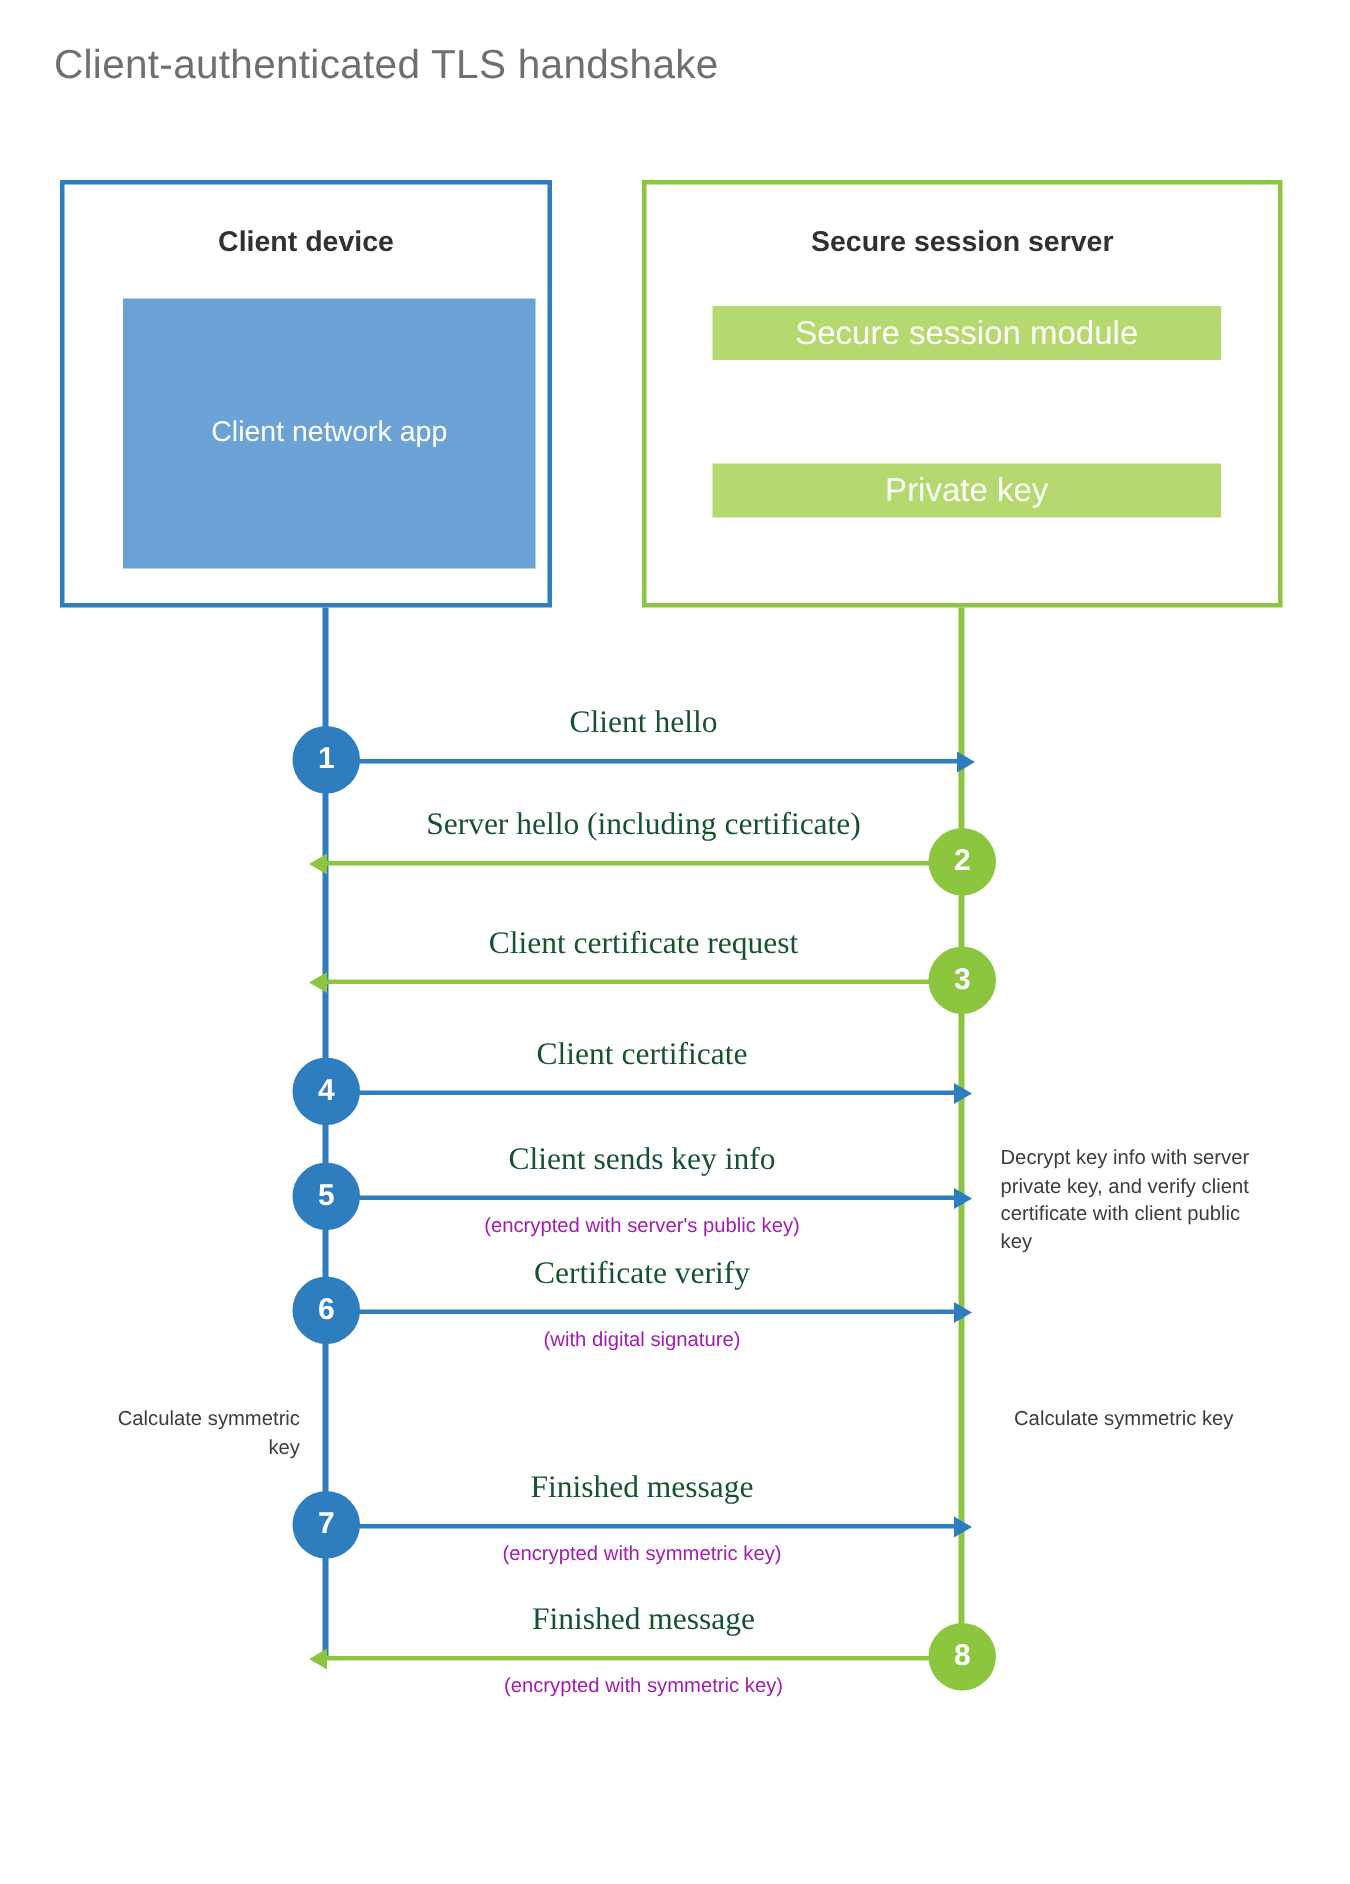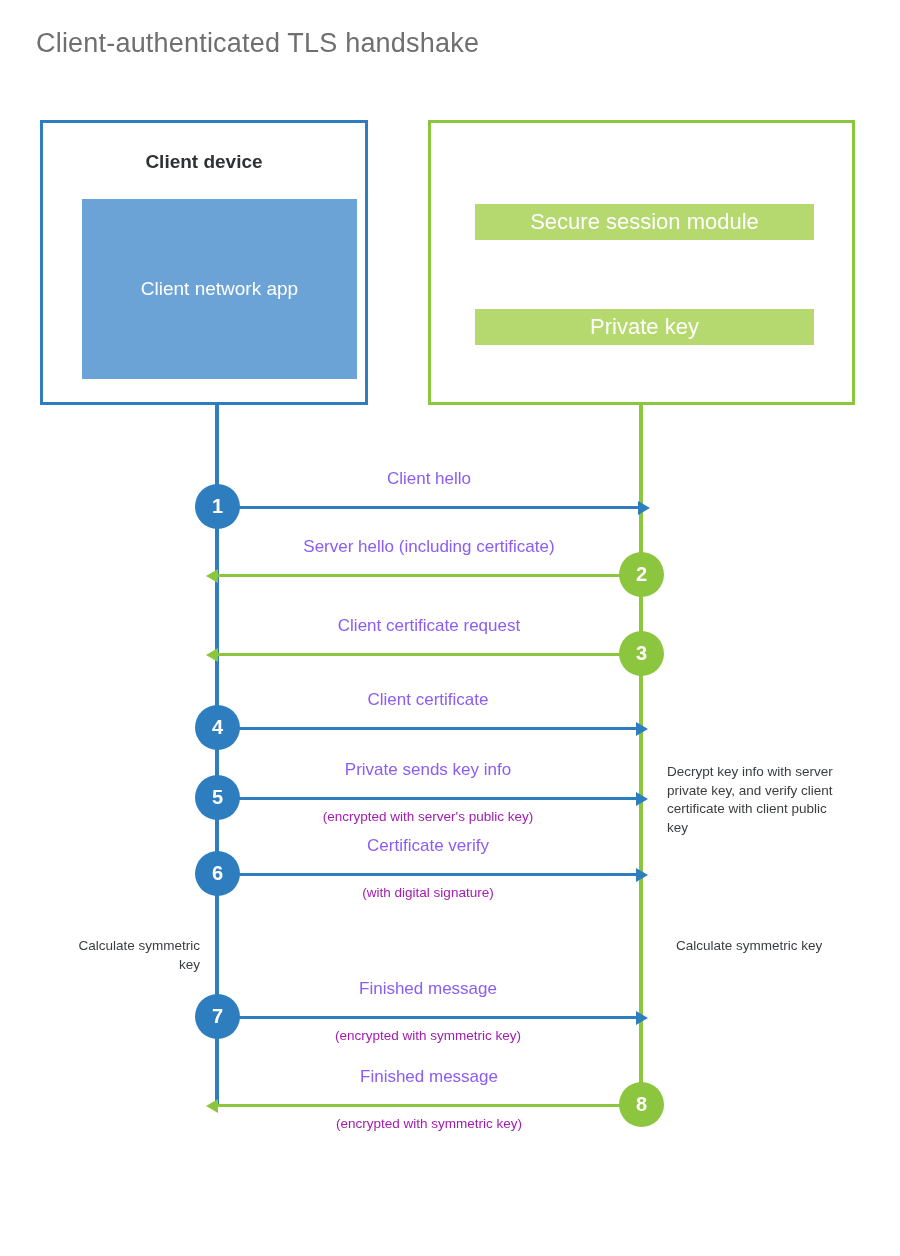--- a/index.html
+++ b/index.html
@@ -65,21 +65,21 @@
   .step-circle{
     position:absolute;width:45px;height:45px;border-radius:50%;
     display:flex;align-items:center;justify-content:center;
     color:#ffffff;font-size:20px;font-weight:700;
   }
   .step-circle.blue{background:#2e7dbf;left:195px;}
   .step-circle.green{background:#8cc63e;left:619px;}
 
   .msg-label{
     position:absolute;text-align:center;
-    font-size:17px;font-weight:300;color:#8b5cf6;white-space:nowrap;
+    font-size:21px;font-weight:300;color:#14532d;white-space:nowrap;font-family:Liberation Serif, serif;
   }
   .msg-sub{
     position:absolute;text-align:center;
     font-size:13.5px;font-weight:300;color:#a21caf;white-space:nowrap;
   }
 
   .side-note{
     position:absolute;font-size:13.5px;font-weight:300;
     color:#3a3d40;line-height:1.38;
   }
@@ -93,20 +93,21 @@
 <div id="diagram-root">
 
   <div class="page-title">Client-authenticated TLS handshake</div>
 
   <div class="entity-box" id="client-box">
     <div class="entity-title">Client device</div>
     <div class="client-app">Client network app</div>
   </div>
 
   <div class="entity-box" id="server-box">
+    <div class="entity-title">Secure session server</div>
     <div class="server-module" id="srv-mod-0">Secure session module</div>
     <div class="server-module" id="srv-mod-2">Private key</div>
   </div>
 
   <div class="lifeline" id="client-lifeline"></div>
   <div class="lifeline" id="server-lifeline"></div>
 
   <div class="step" style="top:507px">
     <div class="msg-label" style="left:217px;top:-38px;width:424px">Client hello</div>
     <div class="arrow blue to-right" style="left:217px;top:-1px;width:422px">
@@ -133,21 +134,21 @@
 
   <div class="step" style="top:728px">
     <div class="msg-label" style="left:217px;top:-38px;width:422px">Client certificate</div>
     <div class="arrow blue to-right" style="left:217px;top:-1px;width:420px">
         <span class="arrow-head"></span>
       </div>
     <div class="step-circle blue" style="top:-23px">4</div>
   </div>
 
   <div class="step" style="top:798px">
-    <div class="msg-label" style="left:217px;top:-38px;width:422px">Private sends key info</div>
+    <div class="msg-label" style="left:217px;top:-38px;width:422px">Client sends key info</div>
     <div class="arrow blue to-right" style="left:217px;top:-1px;width:420px">
         <span class="arrow-head"></span>
       </div>
     <div class="msg-sub" style="left:217px;top:11px;width:422px">(encrypted with server's public key)</div>
     <div class="step-circle blue" style="top:-23px">5</div>
   </div>
 
   <div class="step" style="top:874px">
     <div class="msg-label" style="left:217px;top:-38px;width:422px">Certificate verify</div>
     <div class="arrow blue to-right" style="left:217px;top:-1px;width:420px">

